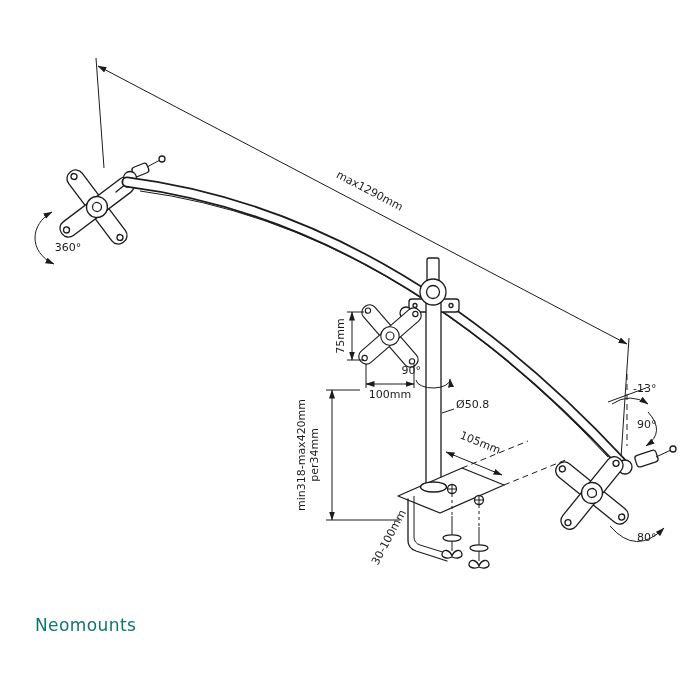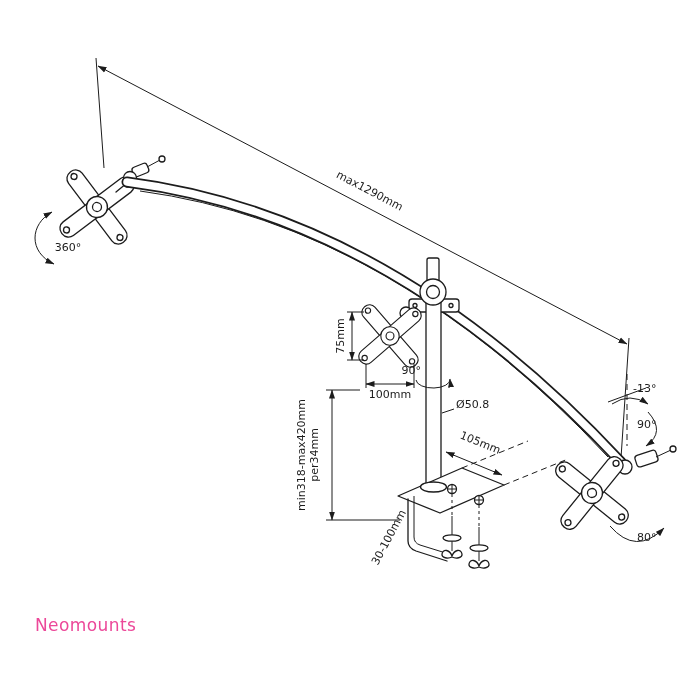--- a/index.html
+++ b/index.html
@@ -6,21 +6,21 @@
   .canvas{position:relative;width:700px;height:700px;background:#ffffff;overflow:hidden;
           font-family:"DejaVu Sans","Liberation Sans",sans-serif;}
   svg{display:block;}
   .ln{stroke:#1c1c1c;fill:none;stroke-width:1.3;stroke-linecap:round;stroke-linejoin:round;}
   .lnthin{stroke:#1c1c1c;fill:none;stroke-width:1;}
   .fillw{fill:#ffffff;stroke:#1c1c1c;stroke-width:1.3;stroke-linejoin:round;}
   .dimline{stroke:#1c1c1c;stroke-width:1;fill:none;}
   .dash{stroke-dasharray:6 4;}
   .dash2{stroke-dasharray:3 3;}
   text.dim{font-size:11px;fill:#1c1c1c;}
-  .brand{position:absolute;left:35px;top:615px;font-size:17px;color:#ec4899;letter-spacing:.4px;}
+  .brand{position:absolute;left:35px;top:615px;font-size:17px;color:#0f766e;letter-spacing:.4px;}
 </style>
 </head>
 <body>
 
 <div class="canvas">
 <svg width="700" height="700" viewBox="0 0 700 700" xmlns="http://www.w3.org/2000/svg">
   <defs>
     <marker id="arrE" markerWidth="9" markerHeight="7" refX="8.5" refY="3.5" orient="auto" markerUnits="userSpaceOnUse">
       <path d="M0,0.5 L9,3.5 L0,6.5 z" fill="#1c1c1c"></path>
     </marker>

